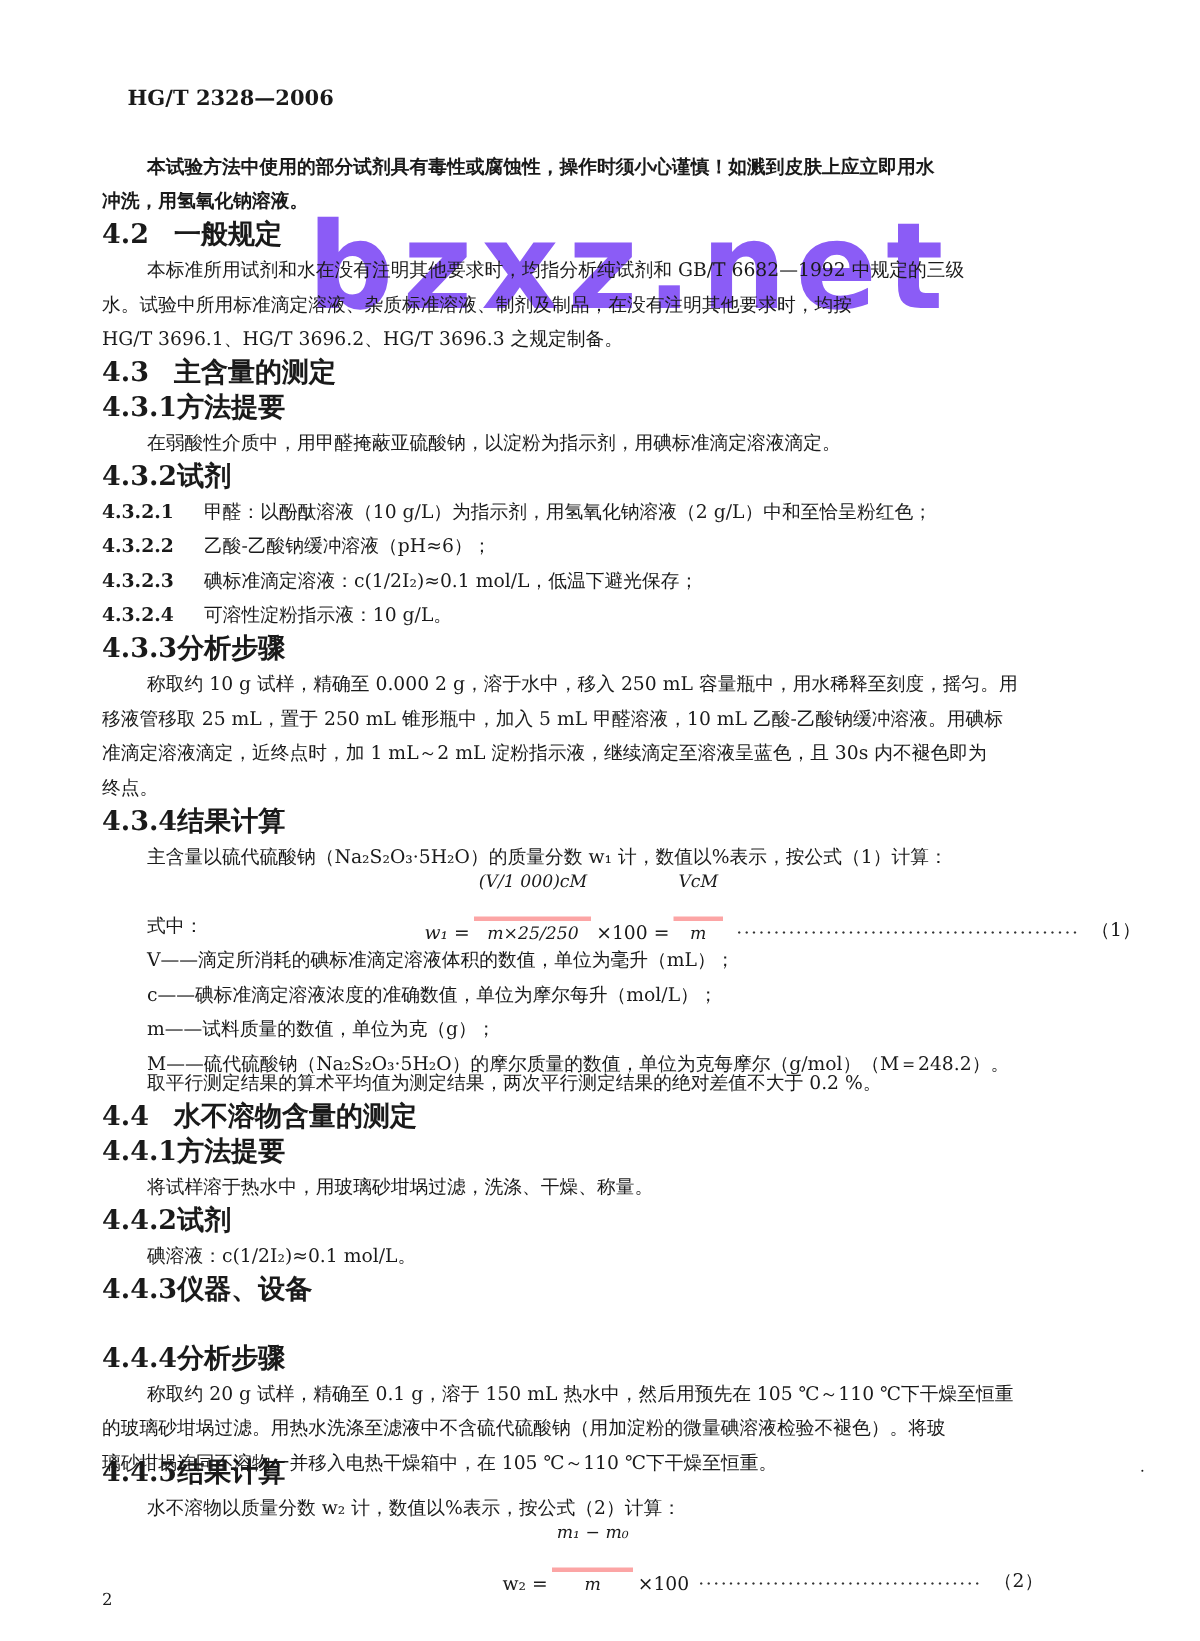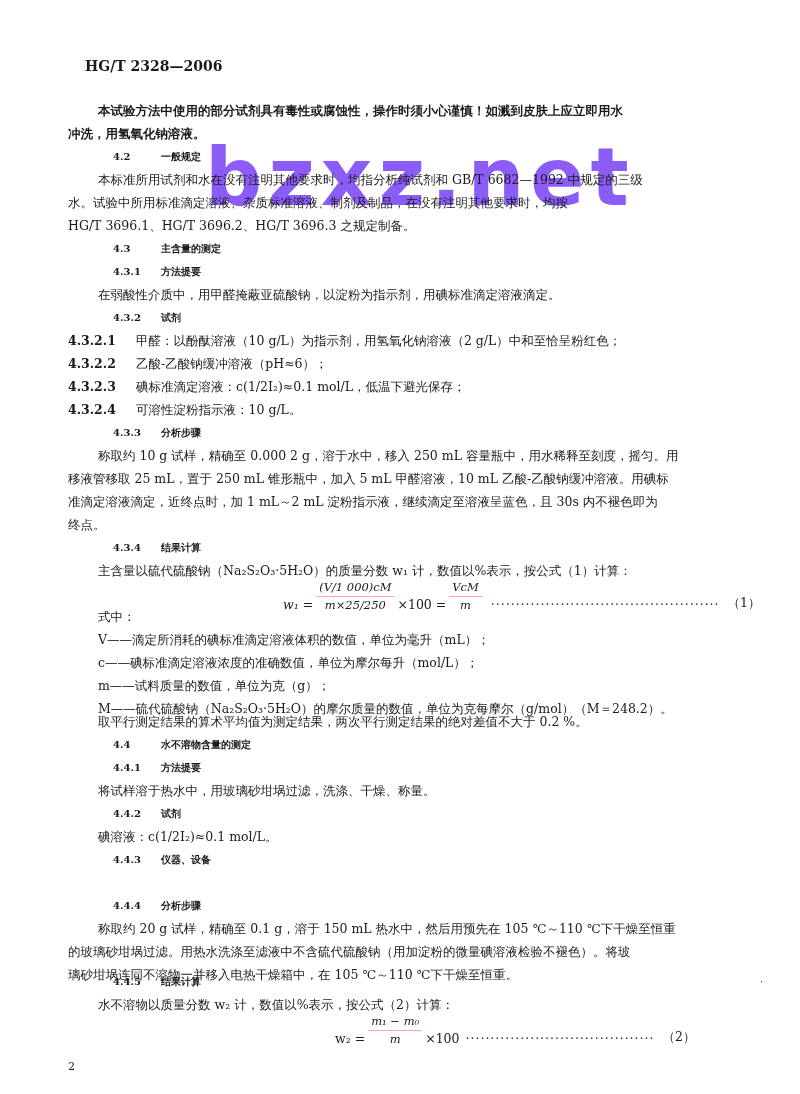--- a/index.html
+++ b/index.html
@@ -8,27 +8,27 @@
     font-family:"DejaVu Serif","Liberation Serif",serif; color:#1a1a1a;
   }
   .watermark {
     position:absolute; left:205px; top:138px; font-family:"DejaVu Sans","Liberation Sans",sans-serif;
     font-weight:bold; font-size:80px; color:#8b5cf6; letter-spacing:6px; z-index:0; line-height:1;
   }
   .page { position:absolute; left:0; top:0; width:800px; height:1094px; z-index:1; }
   .std-no { position:absolute; left:68px; top:58px; font-size:14px; font-weight:bold;margin-left:17px; }
   .ln { position:absolute; font-size:12.5px; white-space:nowrap; line-height:16px; }
   .b { font-weight:bold; }
-  .h { position:absolute; font-size:10px; font-weight:bold; white-space:nowrap; line-height:16px;margin-left:45px; }
+  .h { position:absolute; font-size:18px; font-weight:bold; white-space:nowrap; line-height:16px; }
   .h .num { display:inline-block; min-width:48px; }
   .p { left:98px; }
   .c { left:68px; }
   .formula { position:absolute; font-size:12.5px; white-space:nowrap; display:flex; align-items:flex-end; }
   .frac { display:inline-flex; flex-direction:column; align-items:center; margin:0 3px; font-style:italic; font-size:11.5px; }
-  .frac .top { border-bottom:1px solid #fca5a5; padding:0 3px 2px 3px;font-style:italic; }
+  .frac .top { border-bottom:3px solid #fca5a5; padding:0 3px 17px 3px;font-style:italic; }
   .frac .bot { padding:1px 3px 0 3px; }
   .dots { letter-spacing:1px; color:#333; margin-left:6px; }
   .eqno { margin-left:8px; }
   .pageno { position:absolute; left:68px; top:1060px; font-size:11px; }
   .dot-mark { position:absolute; left:760px; top:976px; font-size:10px; }
 </style>
 </head>
 <body>
 
 <div class="watermark">bzxz.net</div>

